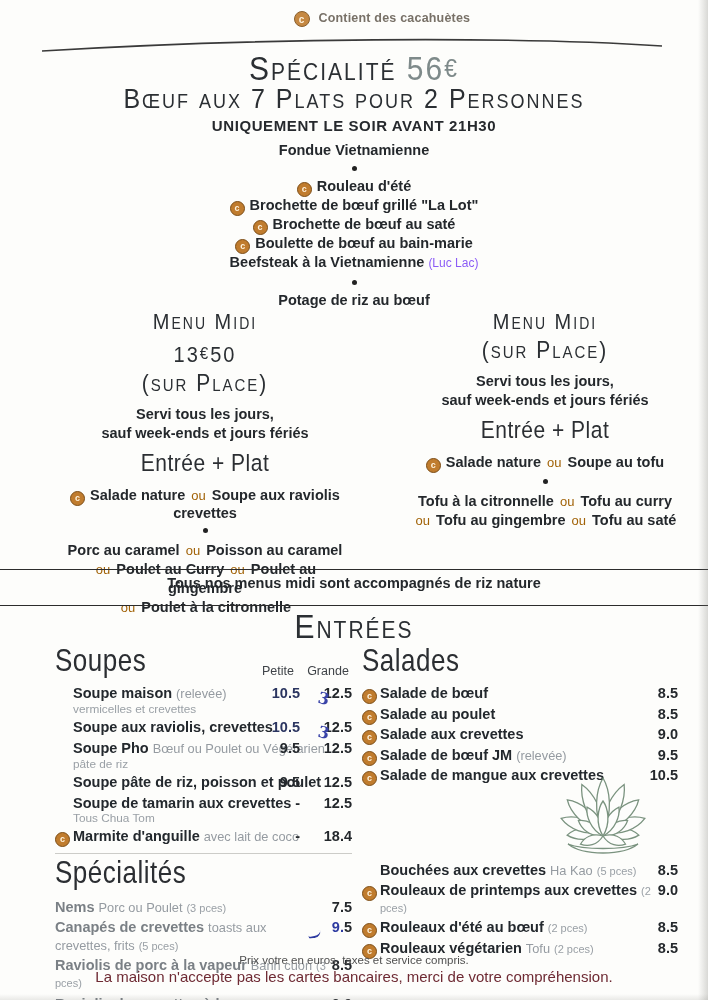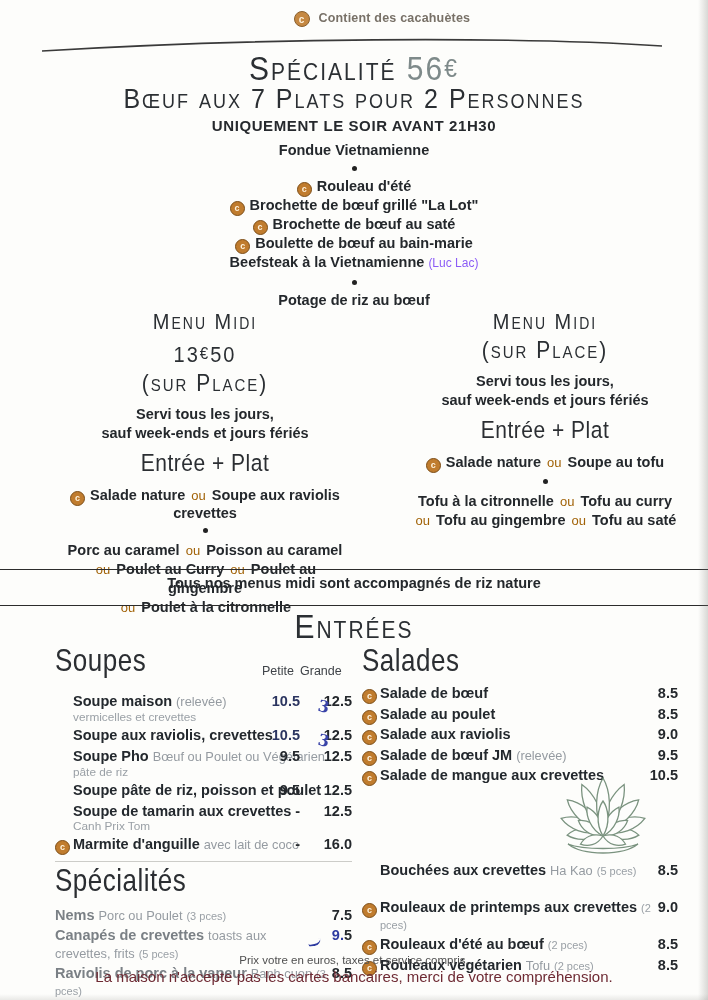--- a/index.html
+++ b/index.html
@@ -62,21 +62,21 @@
   .h-entrees{top:610px;left:0;width:100%;font-size:30px;}
 
   
   .col{position:absolute;}
   .col-left{left:55px;top:648px;width:297px;}
   .col-right{left:362px;top:648px;width:316px;}
   .sec-h{font-size:26px;display:inline-block;transform:scaleY(1.18);transform-origin:left bottom;
     letter-spacing:.5px;color:#2b2e32;}
   .col-labels{position:absolute;top:16px;font-size:12.5px;color:#3f4348;}
   .lab-petite{right:46px;width:56px;text-align:center;}
-  .lab-grande{right:-4px;width:56px;}
+  .lab-grande{right:-4px;width:56px;text-align:center;}
 
   .row{position:relative;font-size:14.5px;line-height:16.5px;margin-bottom:4.5px;
        display:flex;align-items:flex-start;}
   .row .nm{flex:1;min-width:0;padding-right:2px;}
   .name{font-weight:bold;color:#23282d;}
   .desc{color:#959ba1;font-size:12.8px;font-weight:400;margin-left:4px;}
   .note{color:#9aa0a6;font-size:11px;font-weight:400;margin-left:4px;}
   .sub{color:#9aa0a6;font-size:11.8px;line-height:12px;margin-top:0px;}
   .p{position:absolute;top:0;font-weight:bold;width:46px;text-align:right;display:inline-block;}
   .p1{right:52px;}
@@ -210,21 +210,21 @@
 
   <div class="abs h-entrees center">
     <span class="caps">Entrées</span>
   </div>
 
   <div class="col col-left">
     <span class="sec-h">Soupes</span>
     <span class="col-labels lab-petite">Petite</span>
     <span class="col-labels lab-grande">Grande</span>
 
-    <div style="margin-top:14px;">
+    <div style="margin-top:6px;">
 
         <div class="row">
           <span class="icon-col"></span>
           <div class="nm">
             <span class="name">Soupe maison</span><span class="desc">(relevée)</span>
             <div class="sub">vermicelles et crevettes</div>
           </div>
           <span class="p p1 ink">10.5</span>
           <span class="p p2"><span>12.5</span><i class="pen3">3</i></span>
         </div>
@@ -256,34 +256,34 @@
             
           </div>
           <span class="p p1">9.5</span>
           <span class="p p2"><span>12.5</span></span>
         </div>
 
         <div class="row">
           <span class="icon-col"></span>
           <div class="nm">
             <span class="name">Soupe de tamarin aux crevettes</span>
-            <div class="sub">Canh Prix Tom</div>
+            <div class="sub">Tous Chua Tom</div>
           </div>
           <span class="p p1">-</span>
           <span class="p p2"><span>12.5</span></span>
         </div>
 
         <div class="row">
           <span class="icon-col"><span class="al-icon">c</span></span>
           <div class="nm">
             <span class="name">Marmite d'anguille</span><span class="desc">avec lait de coco</span>
             
           </div>
           <span class="p p1">-</span>
-          <span class="p p2"><span>16.0</span></span>
+          <span class="p p2"><span>18.4</span></span>
         </div>
       </div>
 
     <div class="thin-rule"></div>
 
     <div class="spec-h">
       <span class="sec-h">Spécialités</span>
     </div>
     <div>
 
@@ -334,21 +334,21 @@
           <span class="icon-col"><span class="al-icon">c</span></span>
           <div class="nm">
             <span class="name">Salade au poulet</span>
           </div>
           <span class="p single">8.5</span>
         </div>
 
         <div class="row" style="margin-bottom:2.5px;">
           <span class="icon-col"><span class="al-icon">c</span></span>
           <div class="nm">
-            <span class="name">Salade aux raviolis</span>
+            <span class="name">Salade aux crevettes</span>
           </div>
           <span class="p single">9.0</span>
         </div>
 
         <div class="row" style="margin-bottom:2.5px;">
           <span class="icon-col"><span class="al-icon">c</span></span>
           <div class="nm">
             <span class="name">Salade de bœuf JM</span><span class="desc">(relevée)</span>
           </div>
           <span class="p single">9.5</span>
@@ -385,21 +385,21 @@
         <path d="M0,0 C-8,-13 -5,-28 0,-35 C5,-28 8,-13 0,0 Z"></path>
         <path transform="rotate(-110)" d="M0,0 C-7,-9 -5,-18 0,-24 C5,-18 7,-9 0,0 Z"></path>
         <path transform="rotate(110)" d="M0,0 C-7,-9 -5,-18 0,-24 C5,-18 7,-9 0,0 Z"></path>
       </g>
       <path d="M40,84 C55,96 95,96 110,84 C95,90 55,90 40,84 Z"></path>
     </g>
   </svg>
 
   <div class="bouchees">
 
-      <div class="row" style="margin-bottom:19px;">
+      <div class="row" style="margin-bottom:2px;">
         <span class="icon-col"></span>
         <div class="nm">
           <span class="name">Bouchées aux crevettes</span><span class="desc">Ha Kao</span><span class="note">(5 pces)</span>
         </div>
         <span class="p single">8.5</span>
       </div>
 
       <div class="row" style="margin-bottom:2.5px;">
         <span class="icon-col"><span class="al-icon">c</span></span>
         <div class="nm">

